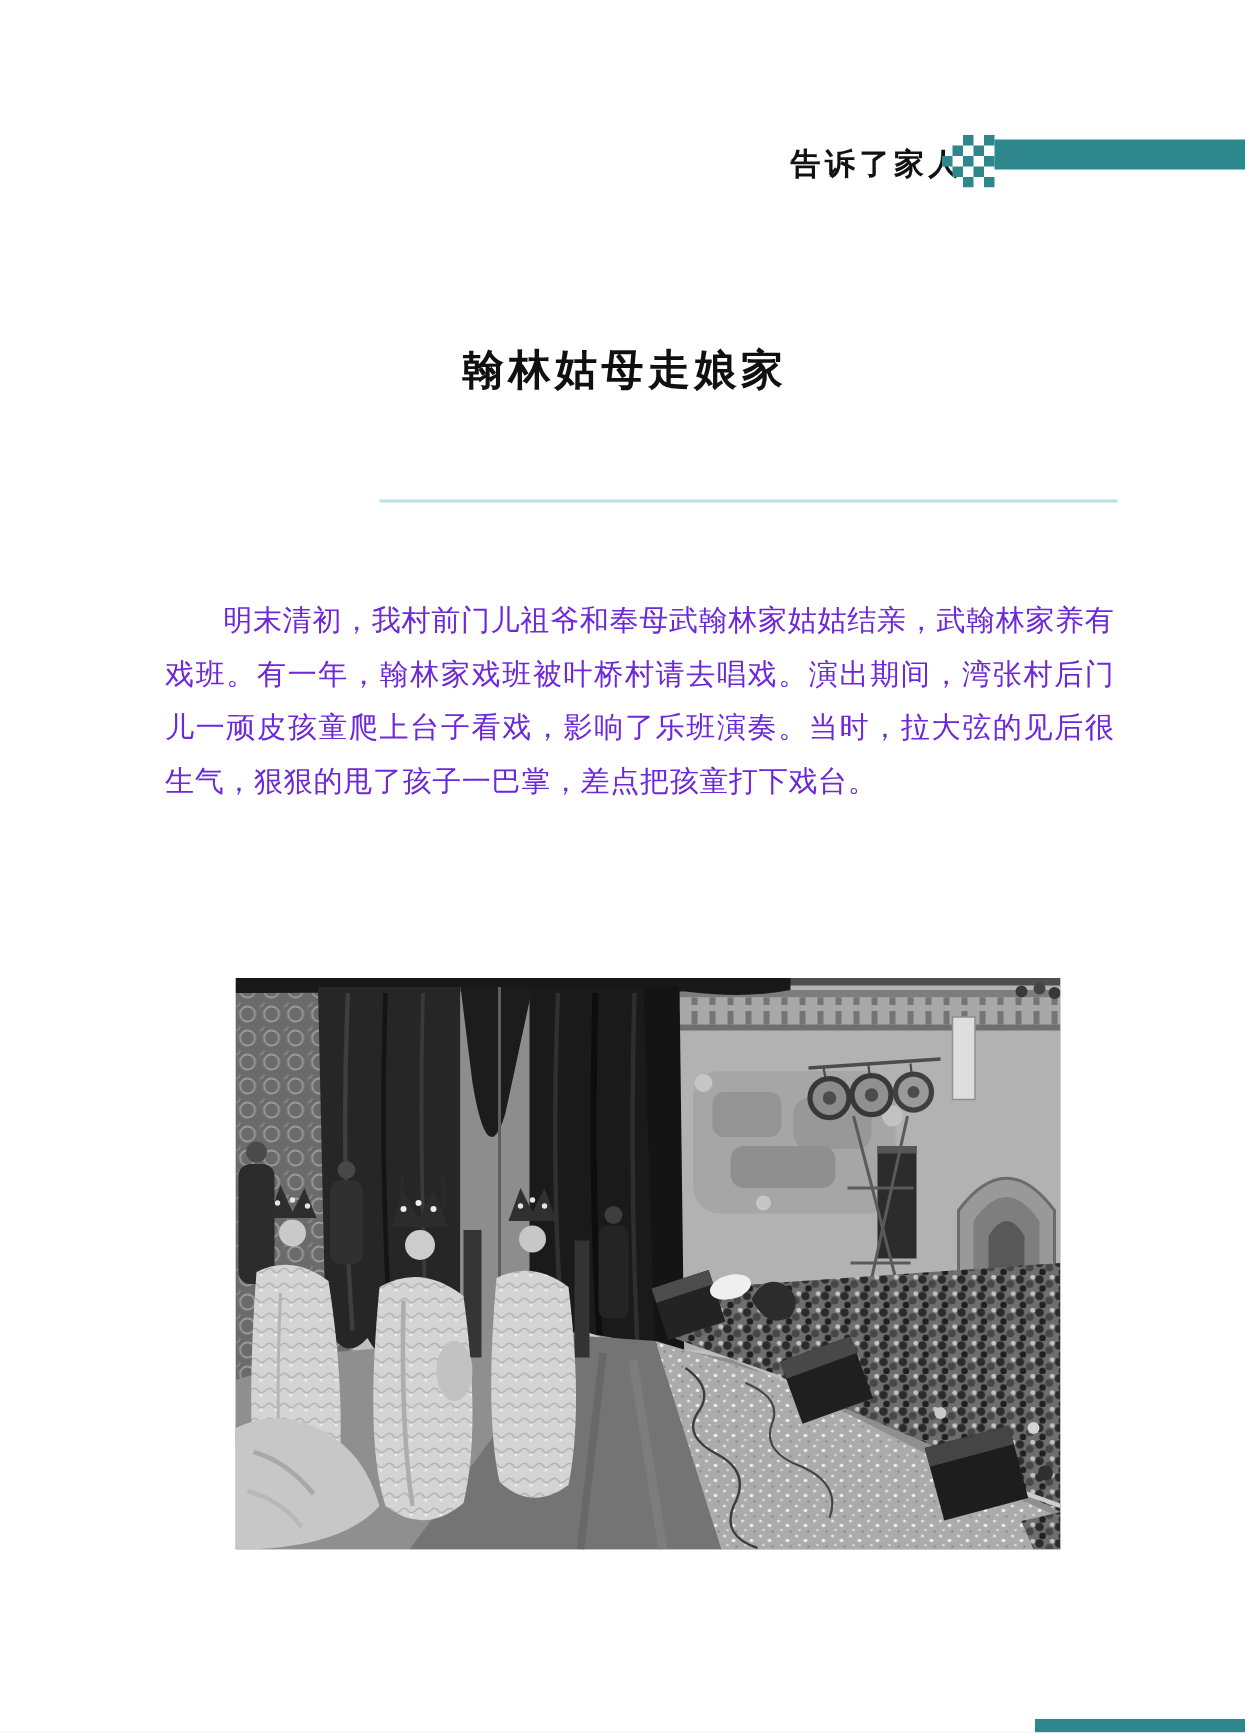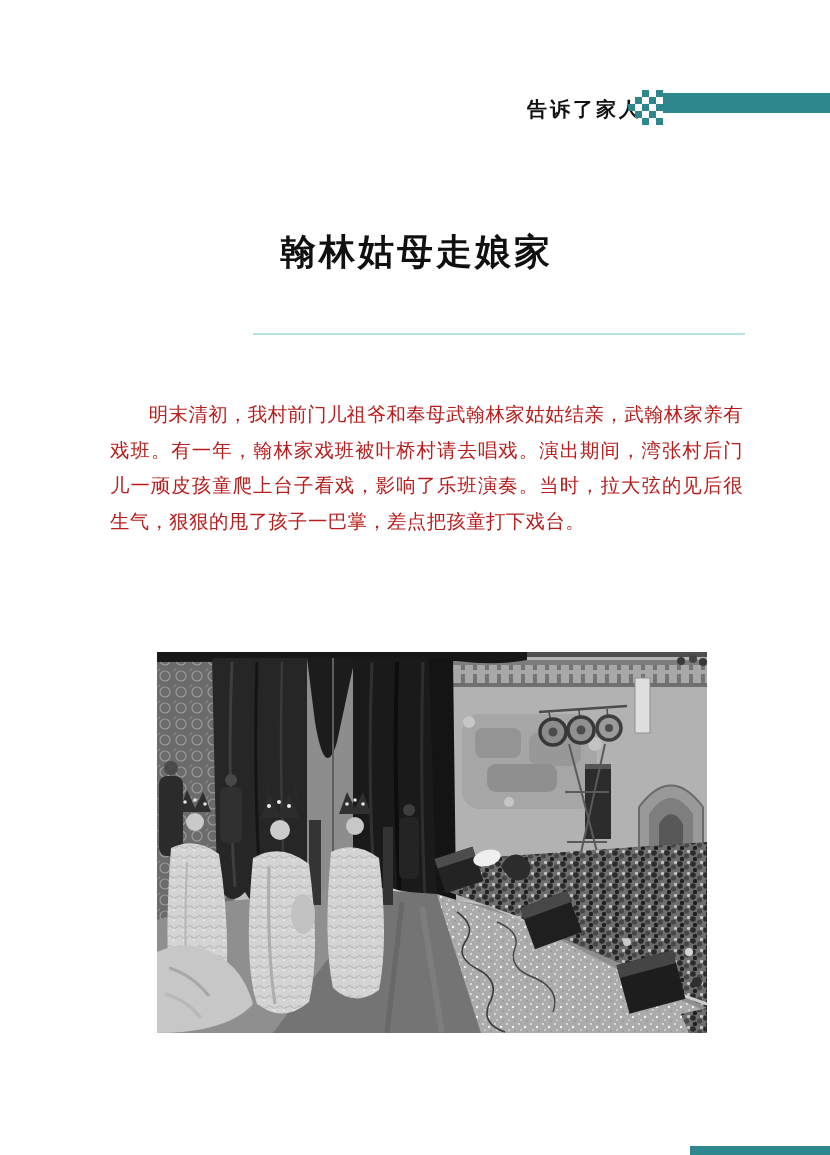--- a/index.html
+++ b/index.html
@@ -9,30 +9,30 @@
     font-family:"Liberation Serif","DejaVu Serif",serif;
   }
   .header-label{
     position:absolute;left:527px;top:96px;
     font-family:"Liberation Sans","DejaVu Sans",sans-serif;
     font-size:20px;font-weight:bold;color:#111;letter-spacing:3px;white-space:nowrap;
   }
   .header-deco{position:absolute;left:620px;top:85px;}
   .chapter-title{
     position:absolute;left:100px;top:228px;width:633px;margin:0;
-    text-align:center;font-size:36px;font-weight:bold;color:#101010;
+    text-align:center;font-size:28px;font-weight:bold;color:#101010;
     letter-spacing:3px;font-family:"Liberation Serif","DejaVu Serif",serif;
   }
   .divider{
     position:absolute;left:253px;top:333px;width:492px;height:2px;
     background:#b7e2e5;
   }
   .body-text{
     position:absolute;left:110px;top:397px;width:633px;
-    font-size:19.4px;line-height:35.6px;letter-spacing:0.4px;color:#b91c1c;
+    font-size:19.4px;line-height:35.6px;letter-spacing:0.4px;color:#6d28d9;
     text-align:justify;
   }
   .body-text p{margin:0;text-indent:2em;}
   .photo{
     position:absolute;left:157px;top:652px;width:550px;height:381px;
     background:#bfbfbf;overflow:hidden;
   }
   .footer-bar{
     position:absolute;left:690px;top:1146px;width:140px;height:9px;
     background:#2d878c;

